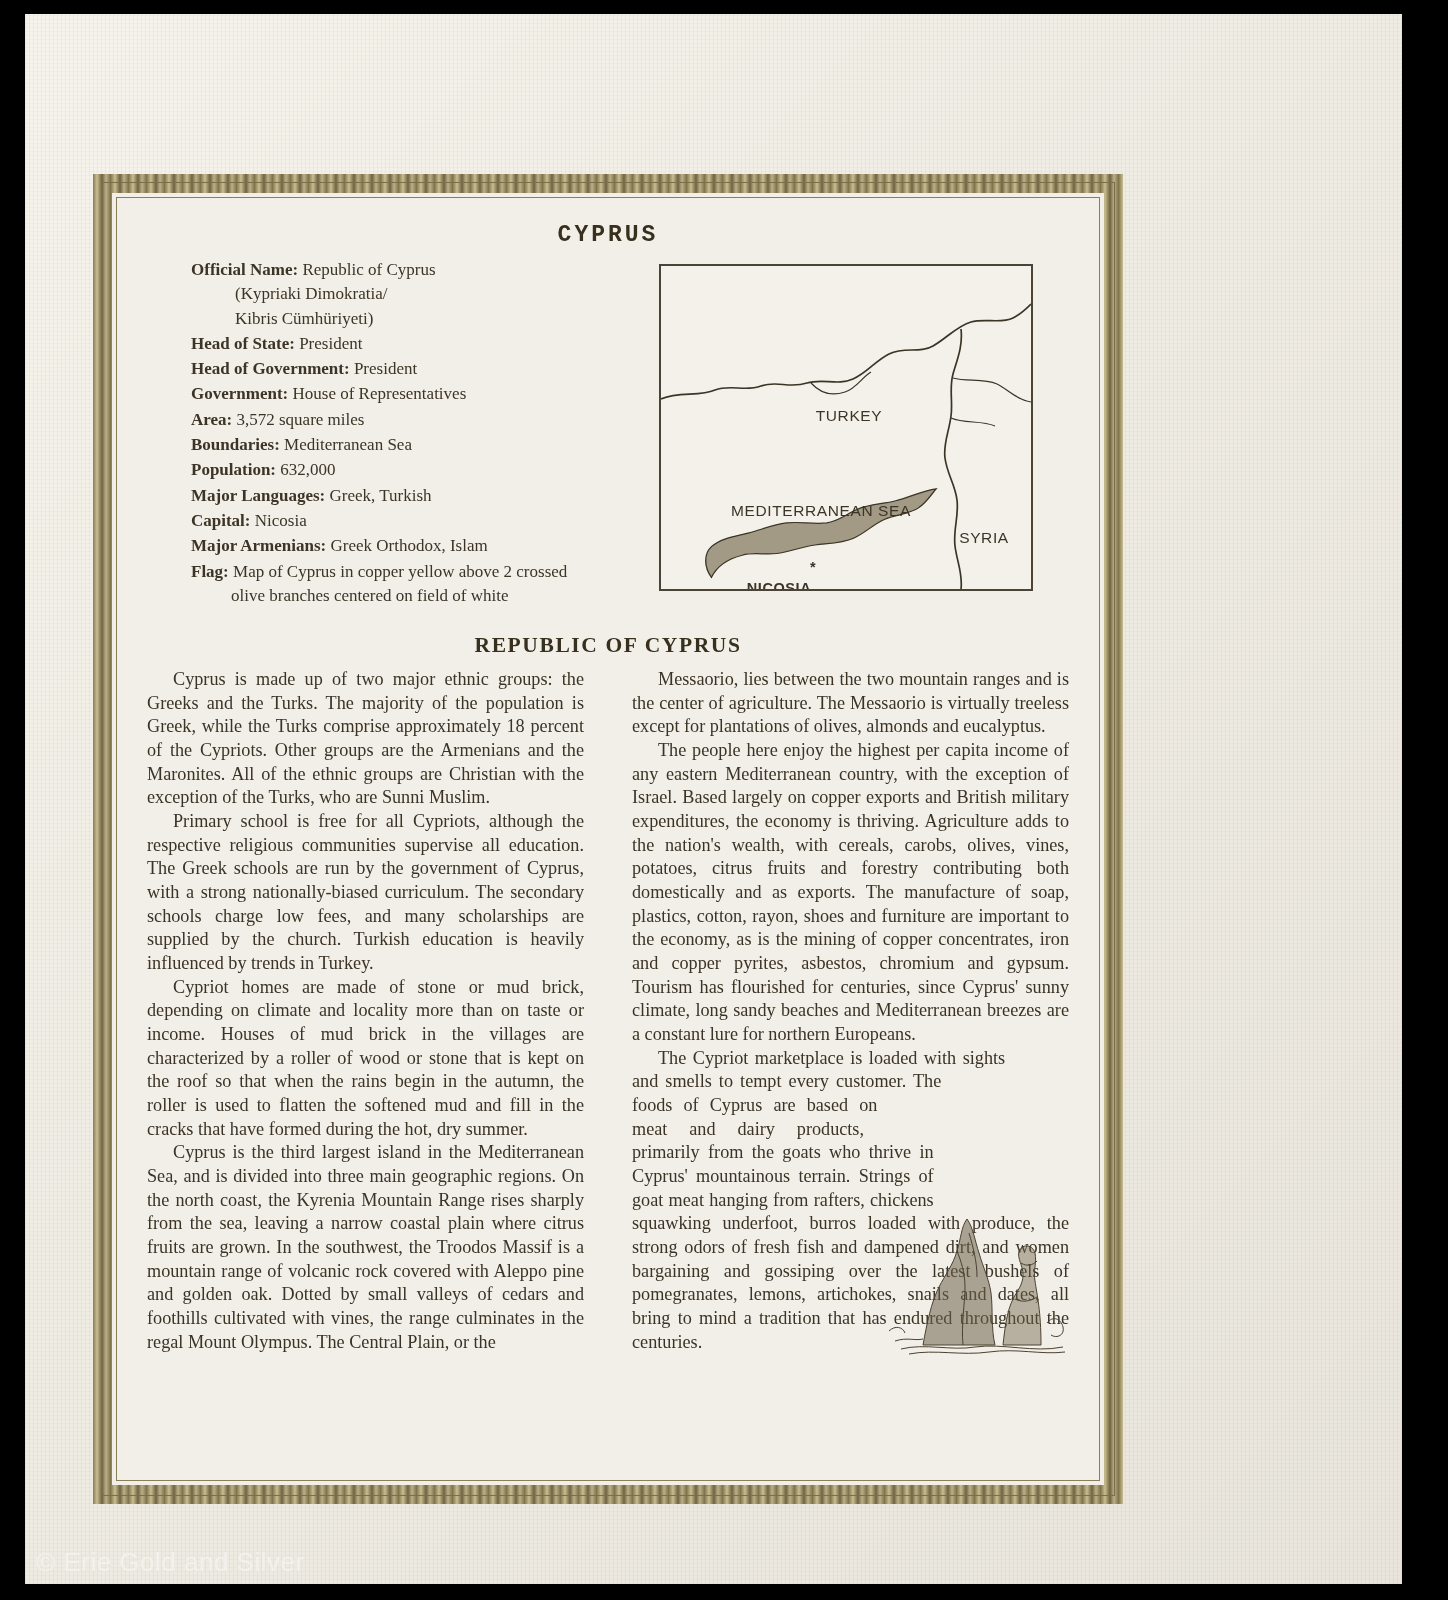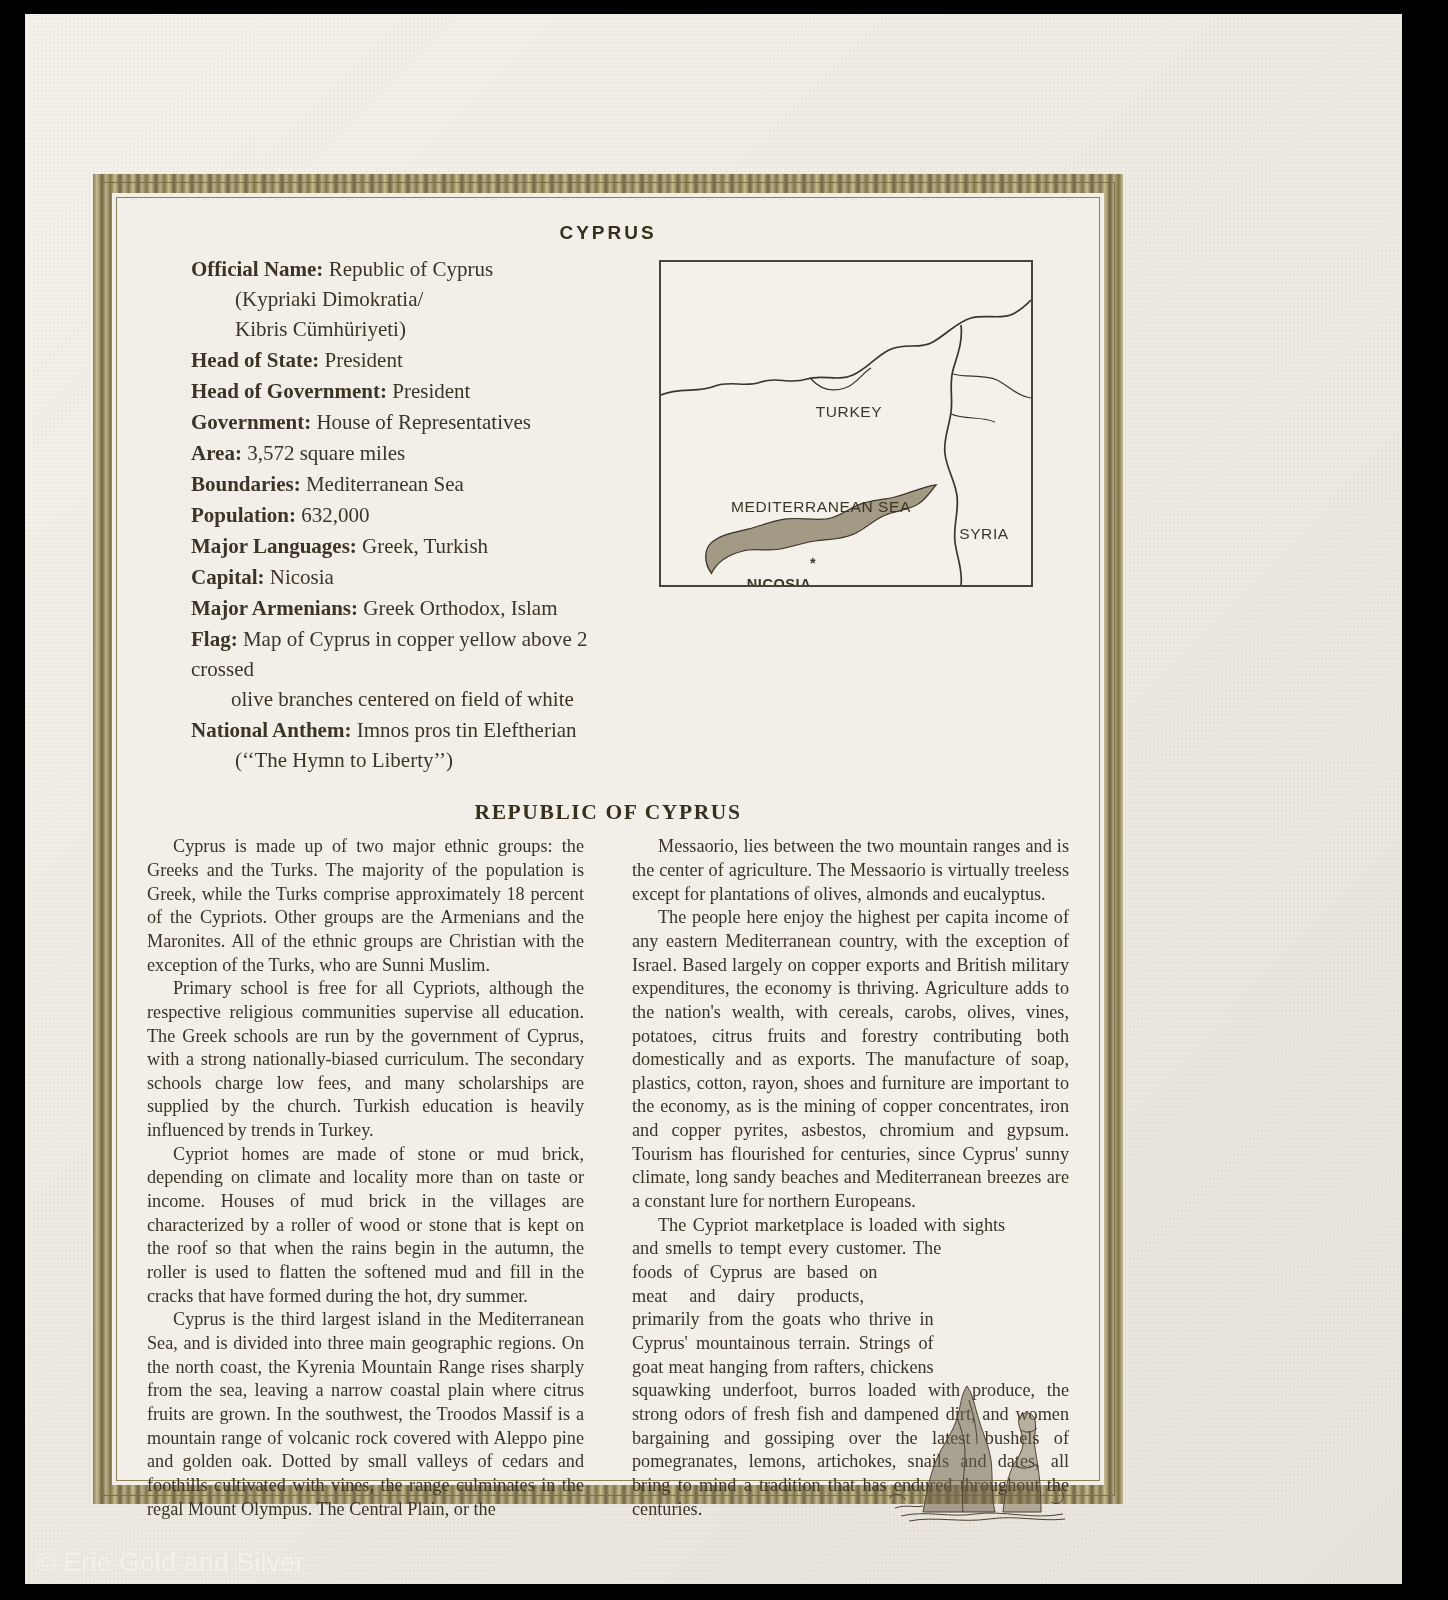--- a/index.html
+++ b/index.html
@@ -63,39 +63,39 @@
     position: absolute;
     left: 100px;
     top: 190px;
     width: 966px;
     height: 1270px;
     color: #3a3226;
   }
 
   #doc-title {
     text-align: center;
-    font-size: 19px;
+    font-size: 23px;
     font-weight: bold;
     letter-spacing: 3px;
     color: #37301f;
     margin: 18px 0 10px 0;
-    font-family: Liberation Sans, sans-serif;
+    font-family: Liberation Mono, monospace;
   }
 
   
   .top-area {
     display: flex;
     gap: 14px;
     align-items: flex-start;
   }
   .facts {
     width: 520px;
     padding-left: 66px;
     box-sizing: border-box;
-    font-size: 21px;
+    font-size: 17px;
     line-height: 1.43;
     color: #3c3426;
   }
   .fact-row { margin-bottom: 1px; }
   .fact-label { font-weight: bold; }
   .fact-cont { display: block; padding-left: 44px; }
   .fact-cont.wide { padding-left: 40px; }
 
   
   .map-box {
@@ -237,25 +237,20 @@
           <span>Greek Orthodox, Islam</span>
         </div>
 
 
         <div class="fact-row">
           <span class="fact-label">Flag:</span>
           <span>Map of Cyprus in copper yellow above 2 crossed</span>
           <span class="fact-cont wide">olive branches centered on field of white</span>
         </div>
 
-        <div class="fact-row">
-          <span class="fact-label">National Anthem:</span>
-          <span>Imnos pros tin Eleftherian</span>
-          <span class="fact-cont">(‘‘The Hymn to Liberty’’)</span>
-        </div>
 
       </div>
 
       <div class="map-box">
         <svg viewBox="0 0 370 323" xmlns="http://www.w3.org/2000/svg">
 
           <path d="M0 133 C 18 125, 38 131, 54 124 C 70 118, 84 126, 100 120
                    C 116 114, 128 123, 146 117 C 162 112, 176 120, 192 113
                    C 206 107, 214 95, 228 88 C 244 80, 258 88, 272 80
                    C 286 72, 296 60, 310 56 C 324 52, 340 58, 352 52

